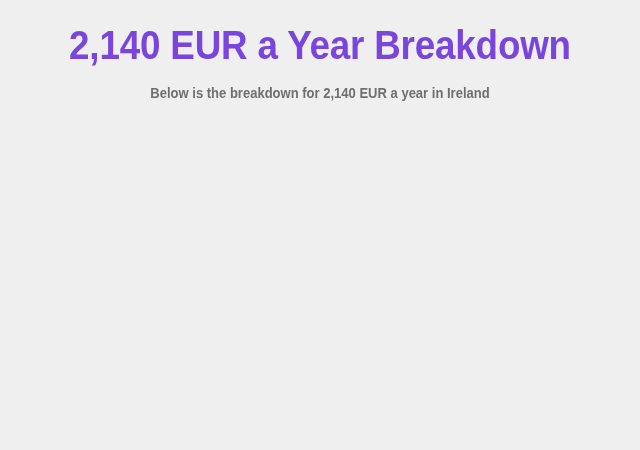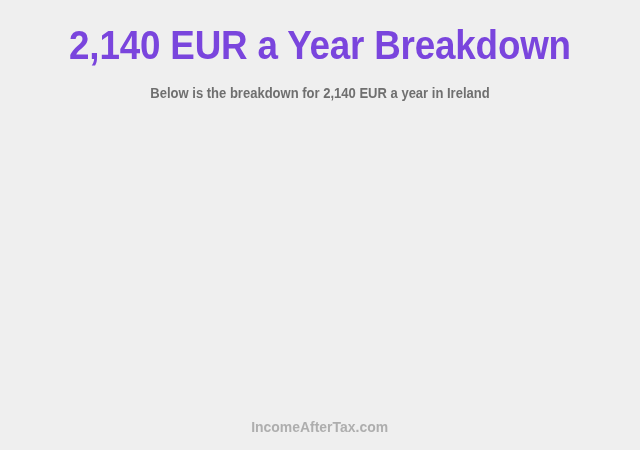--- a/index.html
+++ b/index.html
@@ -109,17 +109,14 @@
 <div class="page">
 
   <div class="header">
     <h1 class="page-title">2,140 EUR a Year Breakdown</h1>
 
     <p class="page-subtitle">Below is the breakdown for 2,140 EUR a year in Ireland</p>
   </div>
 
   <div class="content-area"></div>
 
-  <div class="site-footer">
-    <span class="footer-brand">IncomeAfterTax.com</span>
-  </div>
 
 </div>
 
 </body></html>

